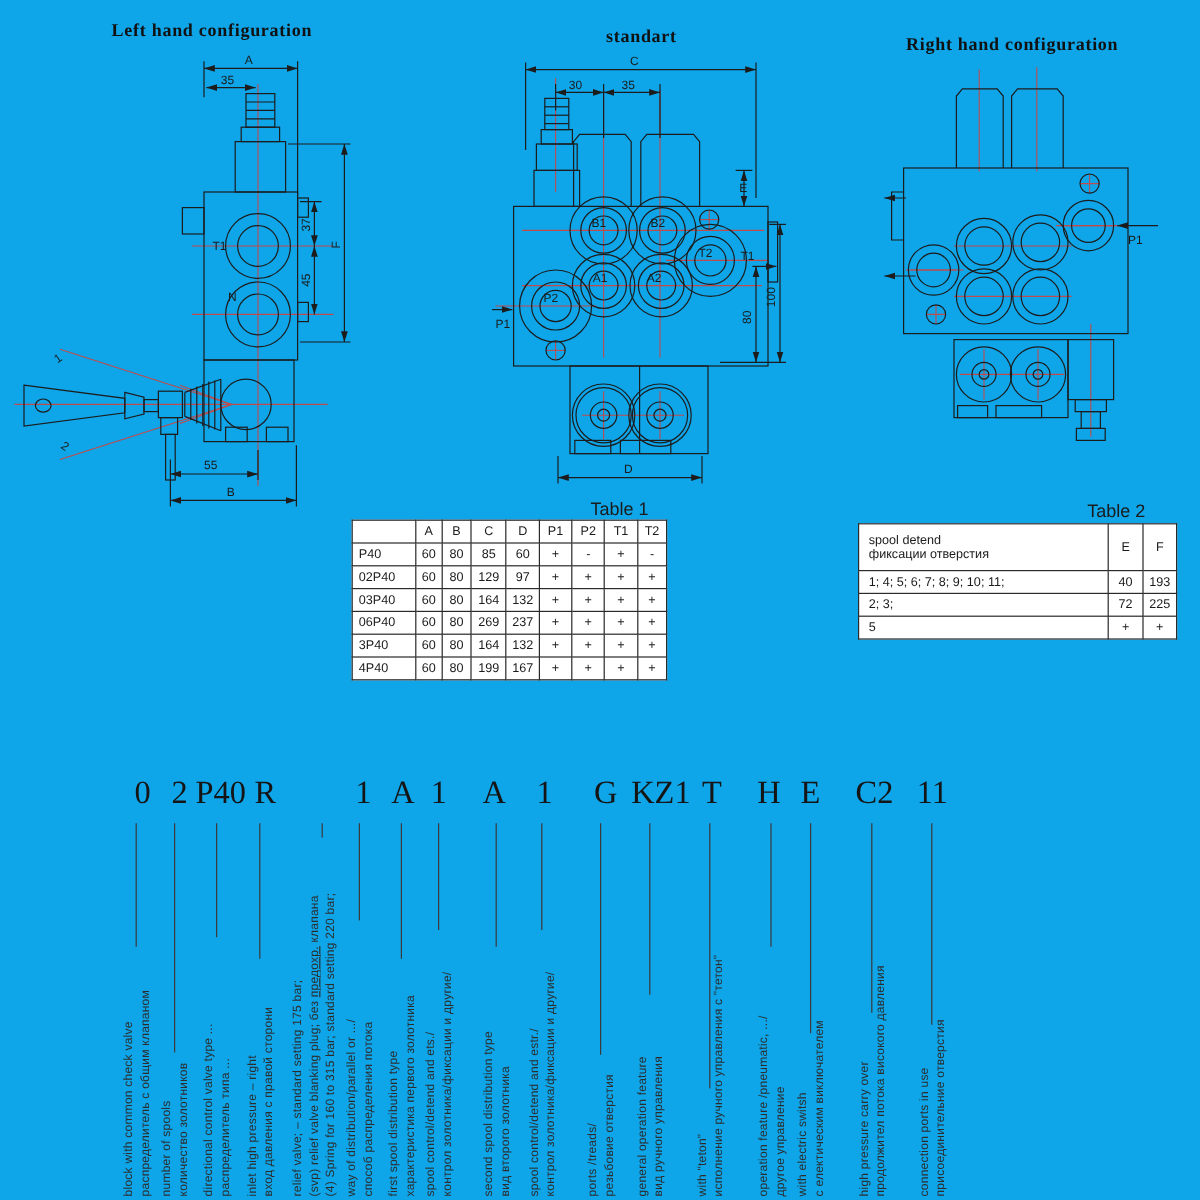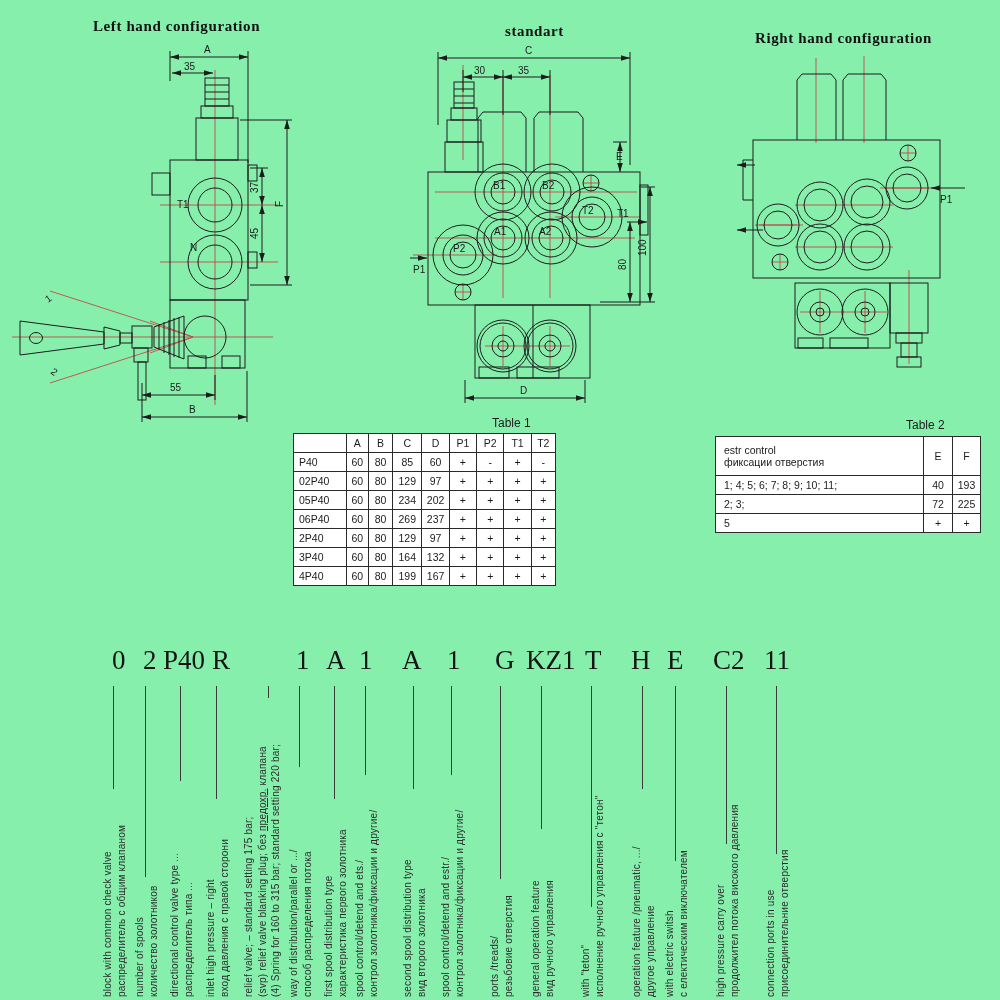--- a/index.html
+++ b/index.html
@@ -1,36 +1,36 @@
 <!DOCTYPE html>
 <html><head>
 <meta charset="utf-8">
 <style>
   html,body{margin:0;padding:0;background:#fff}
   body{width:1000px;height:1000px;font-family:"Liberation Sans",sans-serif;color:#1b1b1b}
-  .sheet{position:relative;width:1000px;height:1000px;background:#86efac;overflow:hidden}
+  .sheet{position:relative;width:1000px;height:1000px;background:#0ea5e9;overflow:hidden}
 
   .title{position:absolute;font-family:"Liberation Serif",serif;font-weight:bold;
          font-size:15px;letter-spacing:.6px;color:#111;white-space:nowrap}
 
   .draw{position:absolute}
   svg .k{stroke:#1c1c1c;stroke-width:1;fill:none}
   svg .r{stroke:#c14b4b;stroke-width:.9;fill:none}
   svg text{fill:#1b1b1b;font-family:"Liberation Sans",sans-serif;font-size:10px;stroke:none}
 
   .tbl{position:absolute;border-collapse:collapse;table-layout:fixed;background:#fff;
        font-size:10.5px;color:#1b1b1b}
   .tbl td{border:1px solid #2a2a2a;text-align:center;padding:0 2px;height:18px;
           white-space:nowrap;overflow:hidden}
   #table1{left:293px;top:433px;width:263px}
   #table1 td.rowlabel{text-align:left;padding-left:5px}
   #table2{left:715px;top:436px;width:266px}
   #table2 td.desc{text-align:left;padding-left:8px}
   #table2 td.hdr{height:38px}
-  .tbl-title{position:absolute;font-size:12px;white-space:nowrap;color:#1b1b1b}
+  .tbl-title{position:absolute;font-size:15px;white-space:nowrap;color:#1b1b1b}
 
   .code-item{position:absolute;top:645px;font-family:"Liberation Serif",serif;
              font-size:27px;color:#151515;white-space:nowrap}
   .leader{position:absolute;top:686px;width:1px;background:#3a3a3a}
   .rot{position:absolute;top:997px;transform-origin:0 0;transform:rotate(-90deg);
        font-size:10px;line-height:13.5px;letter-spacing:.2px;white-space:nowrap;color:#2c2c2c}
   .rot .u{text-decoration:underline}
 </style>
 </head>
 <body>
@@ -326,47 +326,36 @@
           <td>60</td>
           <td>80</td>
           <td>129</td>
           <td>97</td>
           <td>+</td>
           <td>+</td>
           <td>+</td>
           <td>+</td>
         </tr>
     <tr>
-          <td class="rowlabel">05P40</td>
+          <td class="rowlabel">03P40</td>
           <td>60</td>
           <td>80</td>
-          <td>234</td>
-          <td>202</td>
+          <td>164</td>
+          <td>132</td>
           <td>+</td>
           <td>+</td>
           <td>+</td>
           <td>+</td>
         </tr>
     <tr>
           <td class="rowlabel">06P40</td>
           <td>60</td>
           <td>80</td>
           <td>269</td>
           <td>237</td>
-          <td>+</td>
-          <td>+</td>
-          <td>+</td>
-          <td>+</td>
-        </tr>
-    <tr>
-          <td class="rowlabel">2P40</td>
-          <td>60</td>
-          <td>80</td>
-          <td>129</td>
-          <td>97</td>
           <td>+</td>
           <td>+</td>
           <td>+</td>
           <td>+</td>
         </tr>
     <tr>
           <td class="rowlabel">3P40</td>
           <td>60</td>
           <td>80</td>
           <td>164</td>
@@ -393,21 +382,21 @@
   <div class="tbl-title" style="left:906px;top:418px">Table 2</div>
   <table id="table2" class="tbl">
     <colgroup>
         <col style="width:208px">
         <col style="width:29px">
         <col style="width:28px">
       </colgroup>
     <tbody>
         <tr>
       <td class="desc hdr">
-        <div>estr control</div>
+        <div>spool detend</div>
         <div>фиксации отверстия</div>
       </td>
       <td class="hdr">E</td>
       <td class="hdr">F</td>
     </tr>
     <tr>
           <td class="desc">1;  4;  5;  6;  7;  8;  9;  10;  11;</td>
           <td>40</td>
           <td>193</td>
         </tr>

